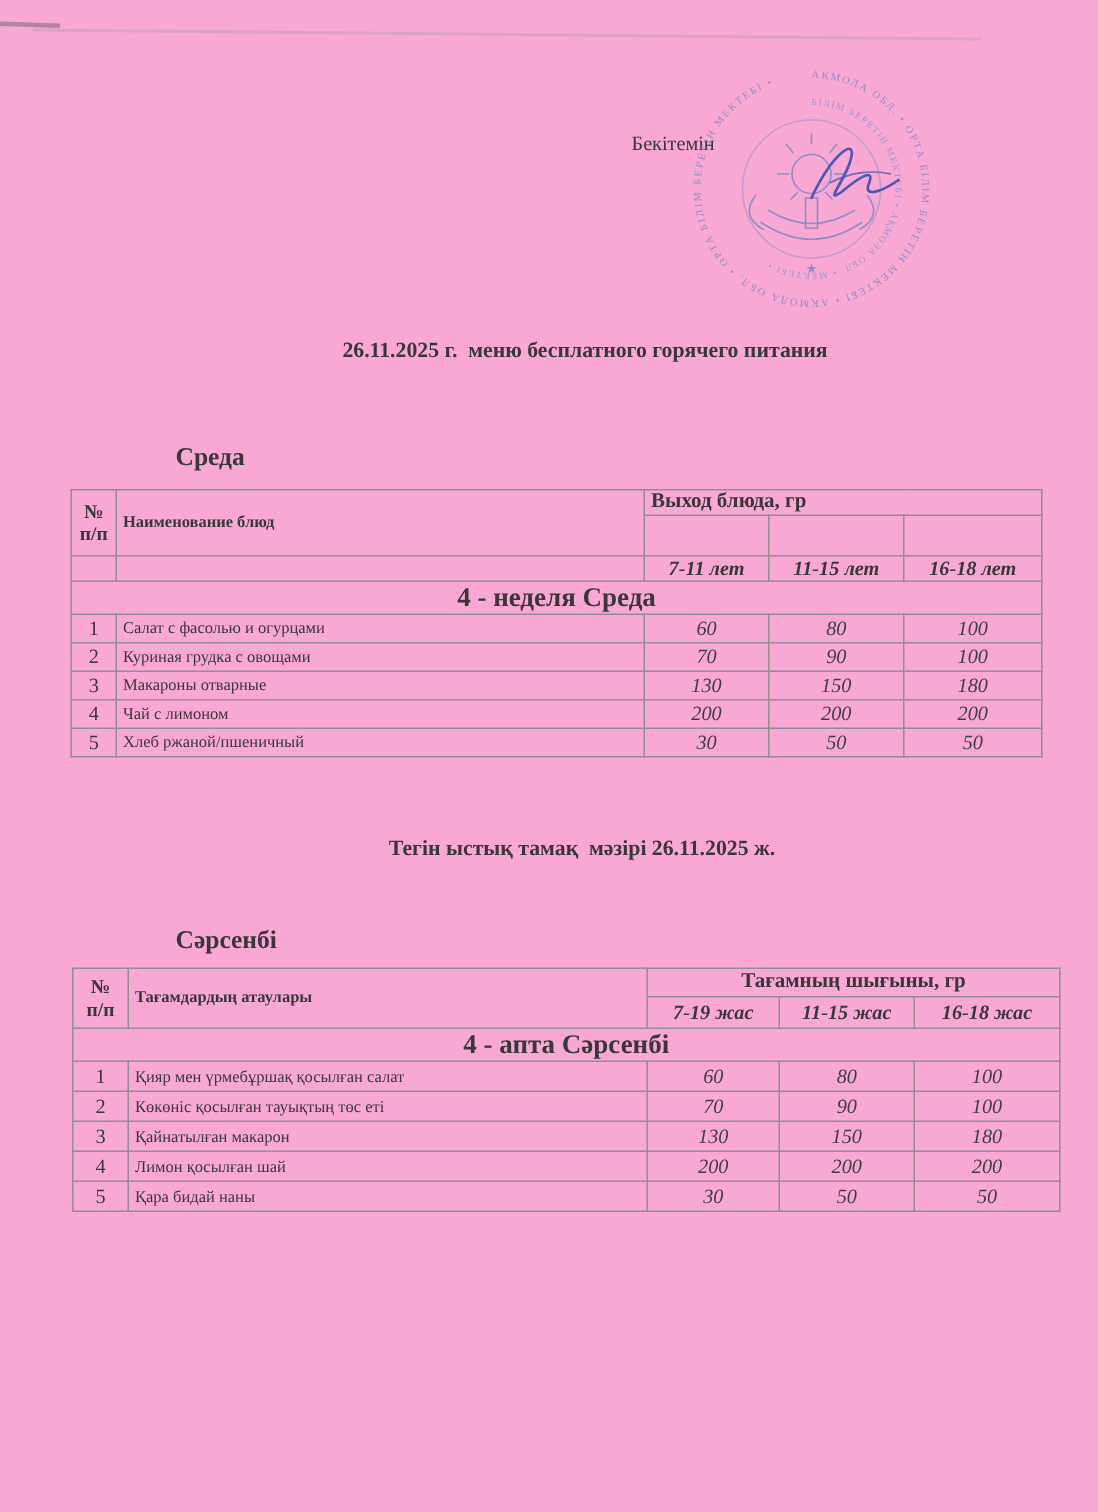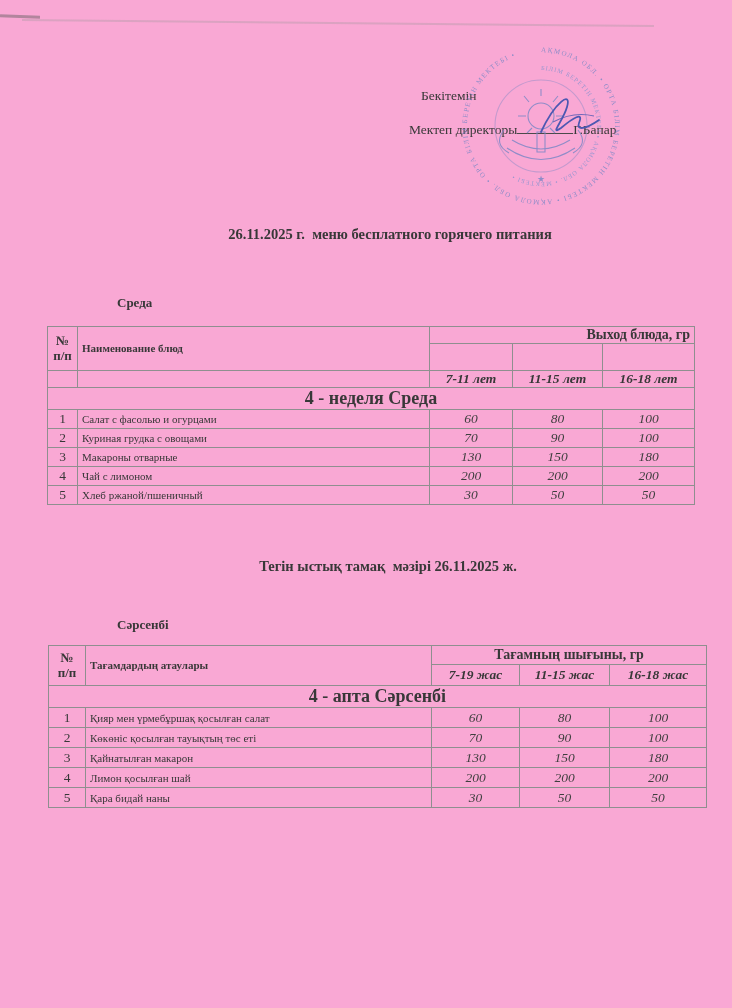--- a/index.html
+++ b/index.html
@@ -20,32 +20,32 @@
   
   .approve-label { position:absolute; left:421px; top:88px; font-size:13.5px; }
   .director-line { position:absolute; left:409px; top:119px; font-size:13.5px; white-space:nowrap; }
   .sig-underline { display:inline-block; width:56px; border-bottom:1.2px solid #4a4a4a; height:14px; }
   .stamp { position:absolute; left:452px; top:40px; width:178px; height:172px; }
   .signature { position:absolute; left:535px; top:90px; width:82px; height:56px; }
   
   .doc-title { position:absolute; left:0; width:732px; text-align:center; font-weight:bold; font-size:14.5px; white-space:pre; }
   .title-ru { top:226px; padding-left:48px; box-sizing:border-box; }
   .title-kk { top:558px; padding-left:44px; box-sizing:border-box; }
-  .day-label { position:absolute; left:117px; font-weight:bold; font-size:13px; }
+  .day-label { position:absolute; left:117px; font-weight:bold; font-size:17px; }
   .day-ru { top:295px; }
   .day-kk { top:617px; }
   
   table.menu { position:absolute; border-collapse:collapse; table-layout:fixed; font-size:13.5px; color:#383838; }
   table.menu td { border:1px solid #8f8f8f; padding:0 4px; overflow:hidden; white-space:nowrap; vertical-align:middle; }
   .t-ru { left:47px; top:326px; width:648px; }
   .t-kk { left:48px; top:645px; width:659px; }
   td.c-num { text-align:center; }
   td.c-name { padding-left:8px; font-size:11px; }
   .hdr { font-weight:bold; font-size:14px; line-height:1.05; }
-  td.out-hdr { padding-left:8px;text-align:right; }
+  td.out-hdr { padding-left:8px; }
   td.out-hdr-c { text-align:center; }
   td.age { font-style:italic; font-weight:bold; text-align:center; font-size:13.5px; }
   td.val { font-style:italic; text-align:center; color:#3f3f3f; }
   tr.week td { font-weight:bold; text-align:center; font-size:18px; }
   .t-ru tr.h1 td { height:16px; }
   .t-ru tr.h2 td { height:26px; }
   .t-ru tr.h3 td { height:16px; }
   .t-ru tr.week td { height:15px; }
   .t-ru tr.data td { height:18px; }
   .t-kk tr.h1 td { height:18px; }
@@ -56,21 +56,20 @@
 </style>
 </head>
 <body>
 
 <div class="page">
 
   <div class="artifact-line"></div>
   <div class="artifact-dash"></div>
 
   <div class="approve-label">Бекітемін</div>
-  <div class="director-line"><span>Мектеп директоры</span><span class="sig-underline"></span><span>Г.Бапар</span></div>
 
   <svg class="stamp" viewBox="0 0 178 172" aria-hidden="true">
     <defs>
       <path id="arcOut" d="M 89,12 a 74,74 0 1 1 -0.01,0"></path>
       <path id="arcIn" d="M 89,30 a 56,56 0 1 1 -0.01,0"></path>
       <filter id="stampblur">
           <feGaussianBlur stdDeviation="0.45"></feGaussianBlur>
         </filter>
     </defs>
     <g filter="url(#stampblur)" opacity="0.85">

